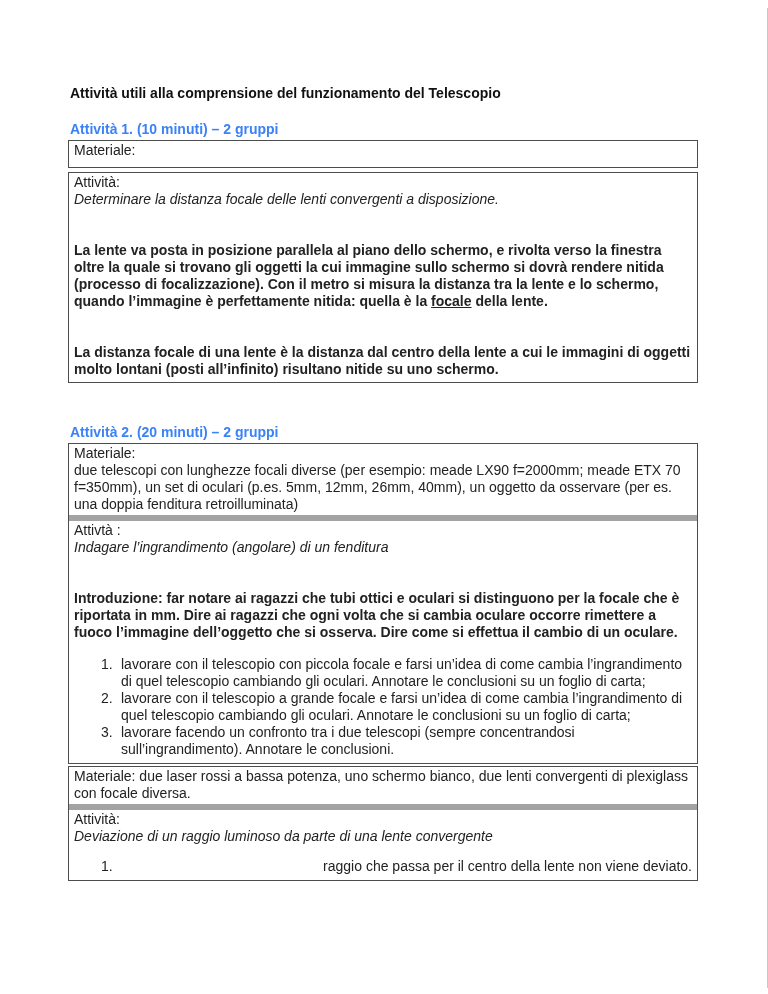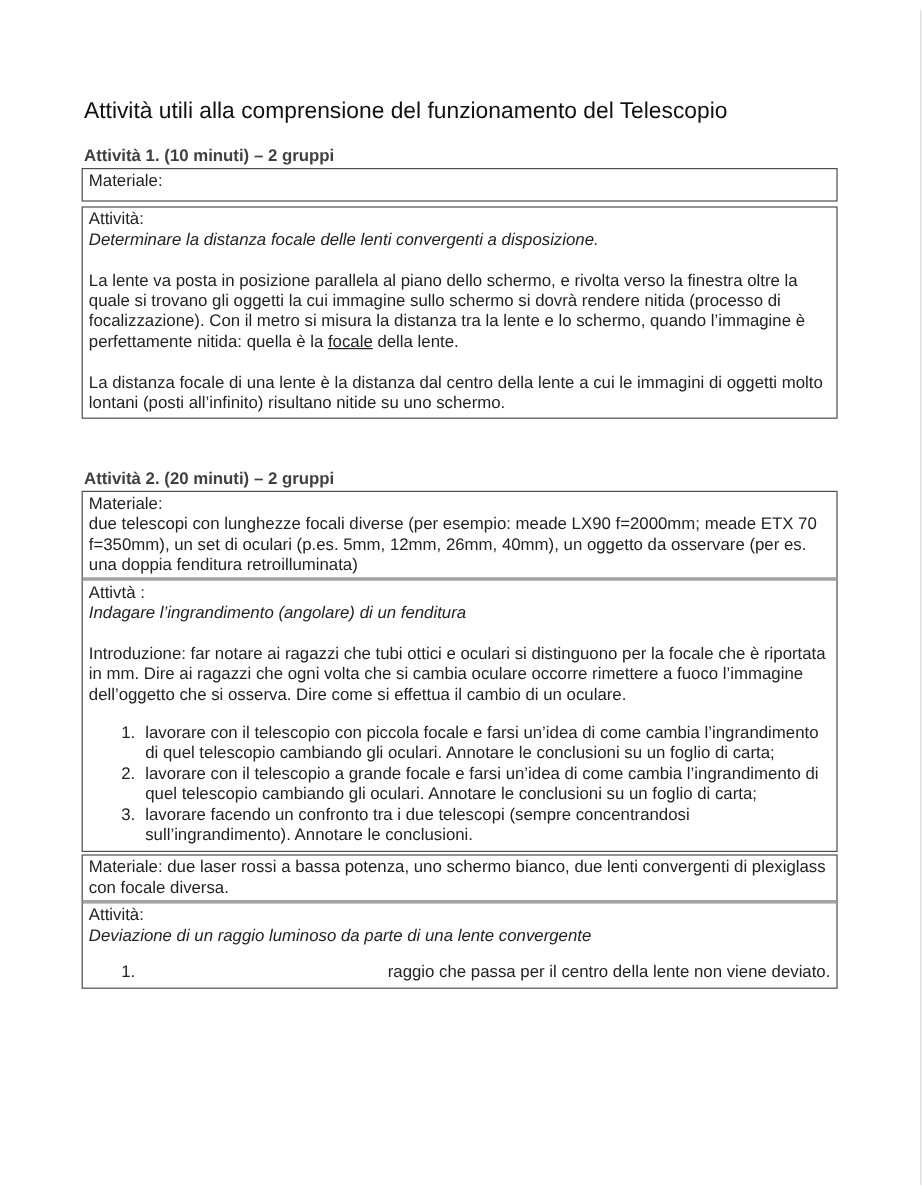--- a/index.html
+++ b/index.html
@@ -23,48 +23,48 @@
     background: #c9c9c9;
   }
   .content {
     position: absolute;
     left: 68px;
     top: 0;
     width: 630px;
   }
   .doc-title {
     margin: 84px 0 0 2px;
-    font-size: 19px;
+    font-size: 14px;
     line-height: 18px;
-    font-weight: normal;
+    font-weight: bold;
     color: #111111;
   }
   .sec-h {
     font-weight: bold;
     margin-left: 2px;
-    color: #404040;
+    color: #3b82f6;
   }
   .sec-h.first { margin-top: 19px; }
   .sec-h.second { margin-top: 41px; }
   .sec-h.third { margin-top: 30px; }
   .box {
     border: 1px solid #4d4d4d;
     padding: 1px 5px 4px 5px;
     margin-top: 2px;
   }
   .box.materiale1 { padding-bottom: 8px; }
   .box.attivita1 { margin-top: 4px; }
   .tbl {
     border: 1px solid #4d4d4d;
     margin-top: 2px;
   }
   .tbl .row { padding: 1px 5px 2px 5px; }
-  .tbl .row + .row { border-top: 3px solid #a3a3a3; padding-bottom: 5px; }
+  .tbl .row + .row { border-top: 6px solid #a3a3a3; padding-bottom: 5px; }
   .desc { font-style: italic; }
-  .para { margin: 17px 0 0 0; }
+  .para { margin: 34px 0 0 0; font-weight: bold; }
   .u { text-decoration: underline; }
   .num-list { margin: 15px 0 0 0; padding: 0; list-style: none; }
   .num-item { position: relative; padding-left: 47px; }
   .num-item .num { position: absolute; left: 27px; }
   .num-list.tight { margin-top: 13px; }
   .cont-line { margin: 0; text-align: right; }
 </style>
 </head>
 <body>
 

